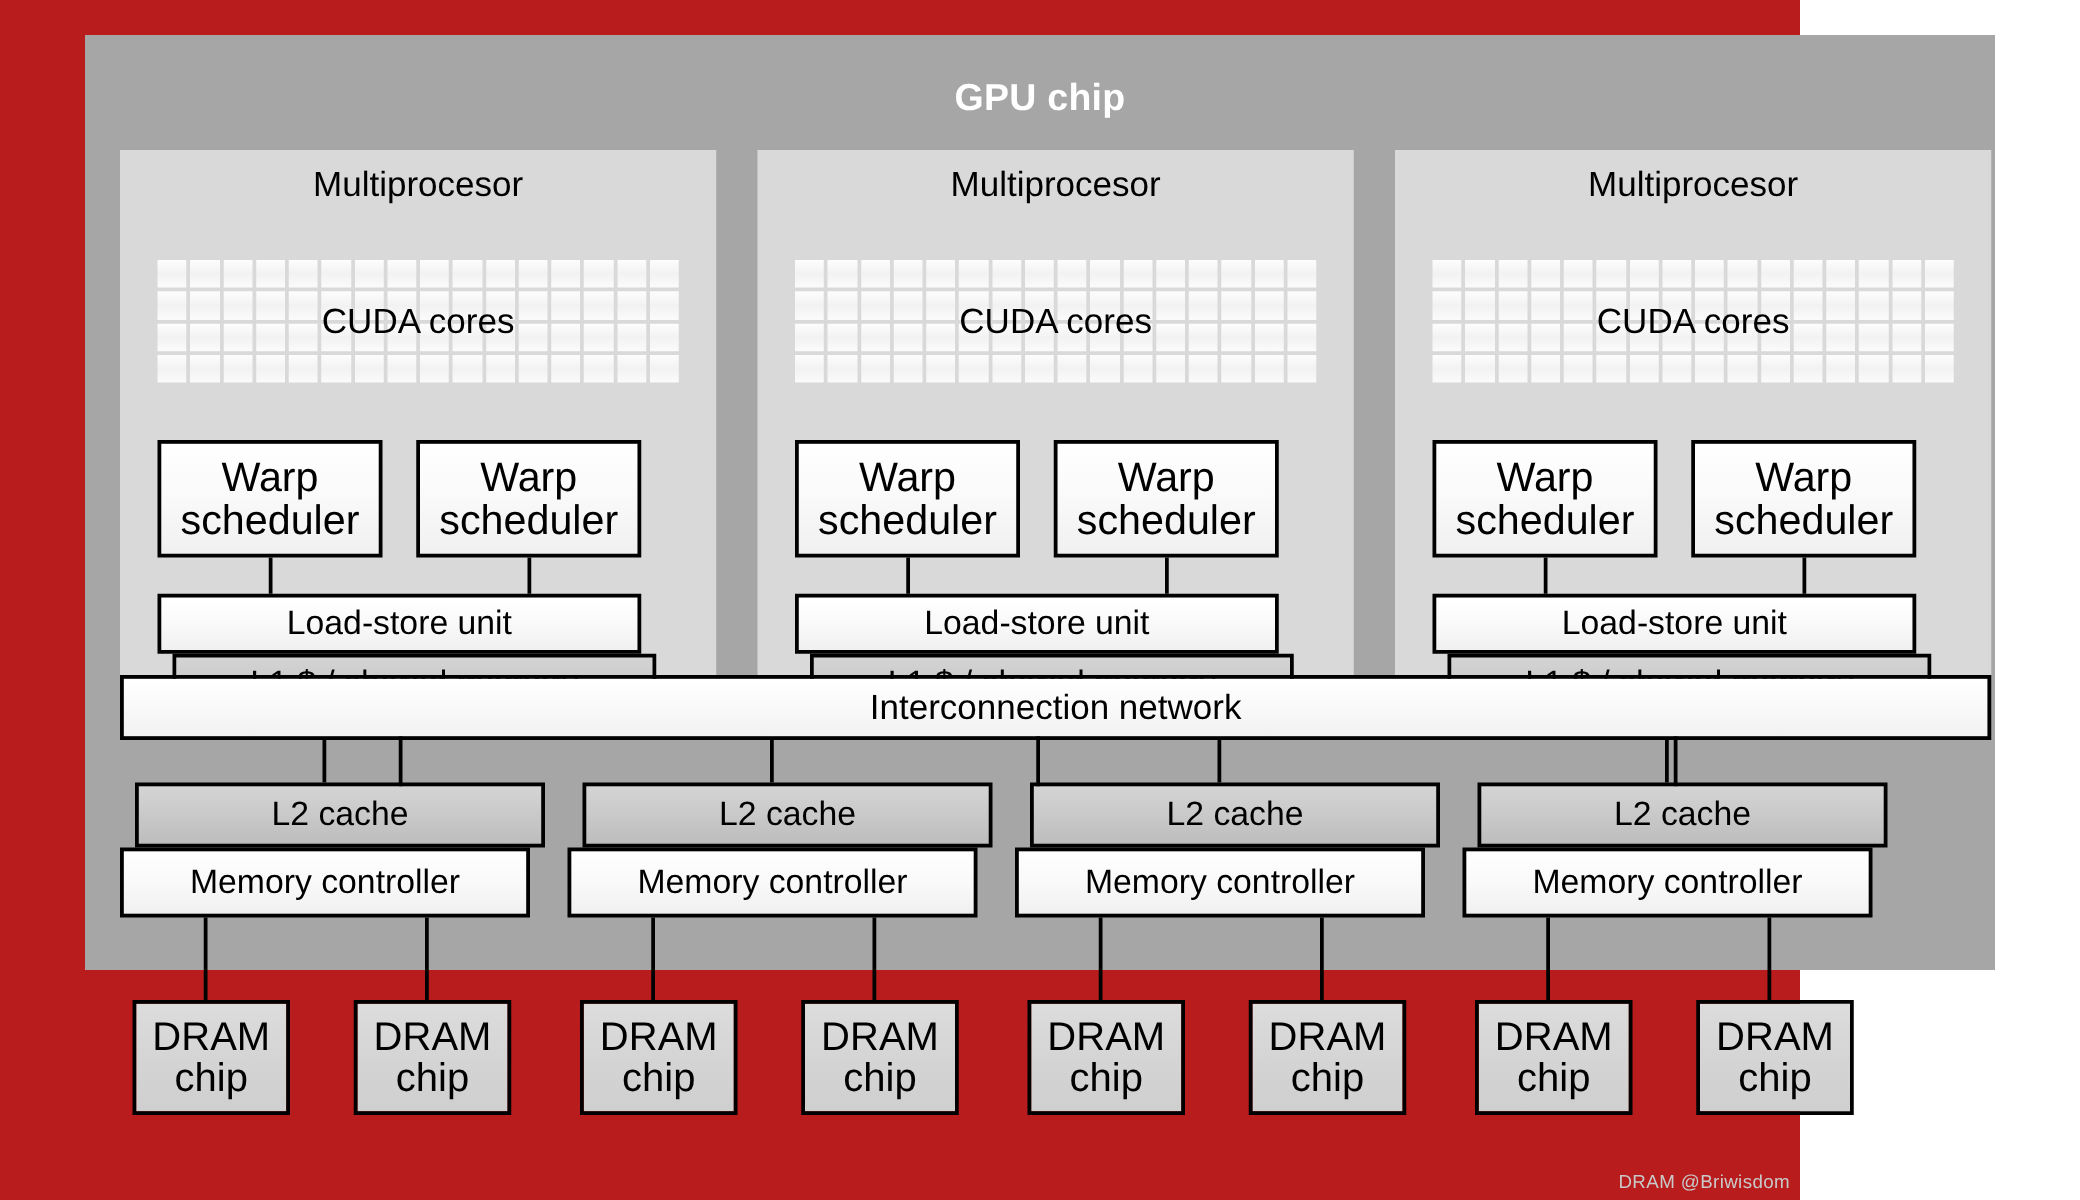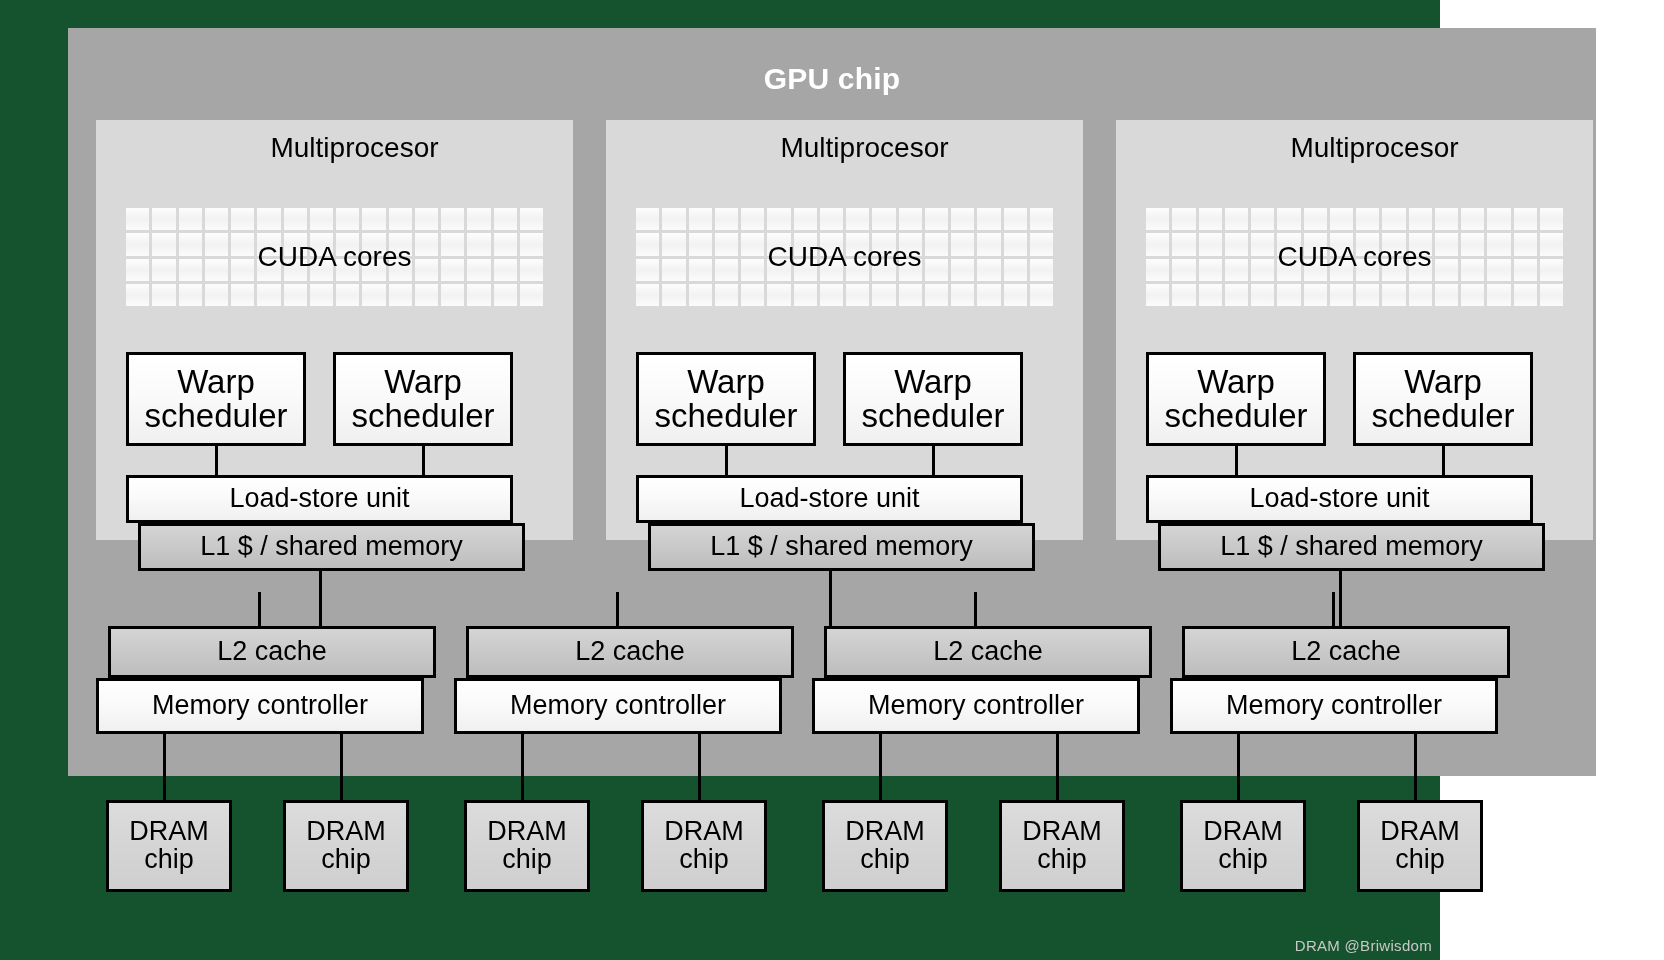--- a/index.html
+++ b/index.html
@@ -13,21 +13,21 @@
     font-family: "Liberation Sans", sans-serif;
     position: relative;
     overflow: hidden;
   }
 
   #stage {
     position: absolute;
     left: 0; top: 0;
     width: 1440px;
     height: 960px;
-    background: #14532d;
+    background: #b91c1c;
   }
 
   
   .gpu-chip {
     position: absolute;
     left: 68px;
     top: 28px;
     width: 1528px;
     height: 748px;
     background: #a6a6a6;
@@ -59,21 +59,20 @@
   .mp-panel.mp2 { left: 1048px; }
 
   .mp-title {
     position: absolute;
     left: 0; top: 14px;
     width: 100%;
     text-align: center;
     font-size: 28px;
     color: #000000;
     line-height: 1;
-    padding-left: 20px;
   }
 
   
   .cuda-wrap {
     position: absolute;
     left: 30px;
     top: 56px;
     width: 417px;
     height: 98px;
     margin-top: 32px;
@@ -200,21 +199,21 @@
     width: 328px;
     height: 56px;
     font-size: 27px;
   }
 
   
   .dram {
     position: absolute;
     width: 126px;
     height: 92px;
-    font-size: 27px;
+    font-size: 32px;
     flex-direction: column;
   }
   .dram span { display: block; }
 
   .wm {
     position: absolute;
     right: 8px;
     bottom: 6px;
     font-size: 15px;
     color: #c9c9c9;
@@ -476,20 +475,21 @@
       <div class="vline" style="left:326px; top:326px; height:29px;"></div>
 
       <div class="box fill-white lsu">Load-store unit</div>
       <div class="box fill-gray l1">L1 $ / shared memory</div>
     </div>
 
     <div class="vline" style="left:251px; top:543px; height:61px;"></div>
     <div class="vline" style="left:761px; top:543px; height:61px;"></div>
     <div class="vline" style="left:1271px; top:543px; height:61px;"></div>
 
+    <div class="interconnect">Interconnection network</div>
 
     <div class="vline" style="left:190px; top:564px; height:34px;"></div>
     <div class="vline" style="left:548px; top:564px; height:34px;"></div>
     <div class="vline" style="left:906px; top:564px; height:34px;"></div>
     <div class="vline" style="left:1264px; top:564px; height:34px;"></div>
 
     <div class="mem-group g0">
       <div class="box fill-gray l2">L2 cache</div>
       <div class="box fill-white memctrl">Memory controller</div>
     </div>

